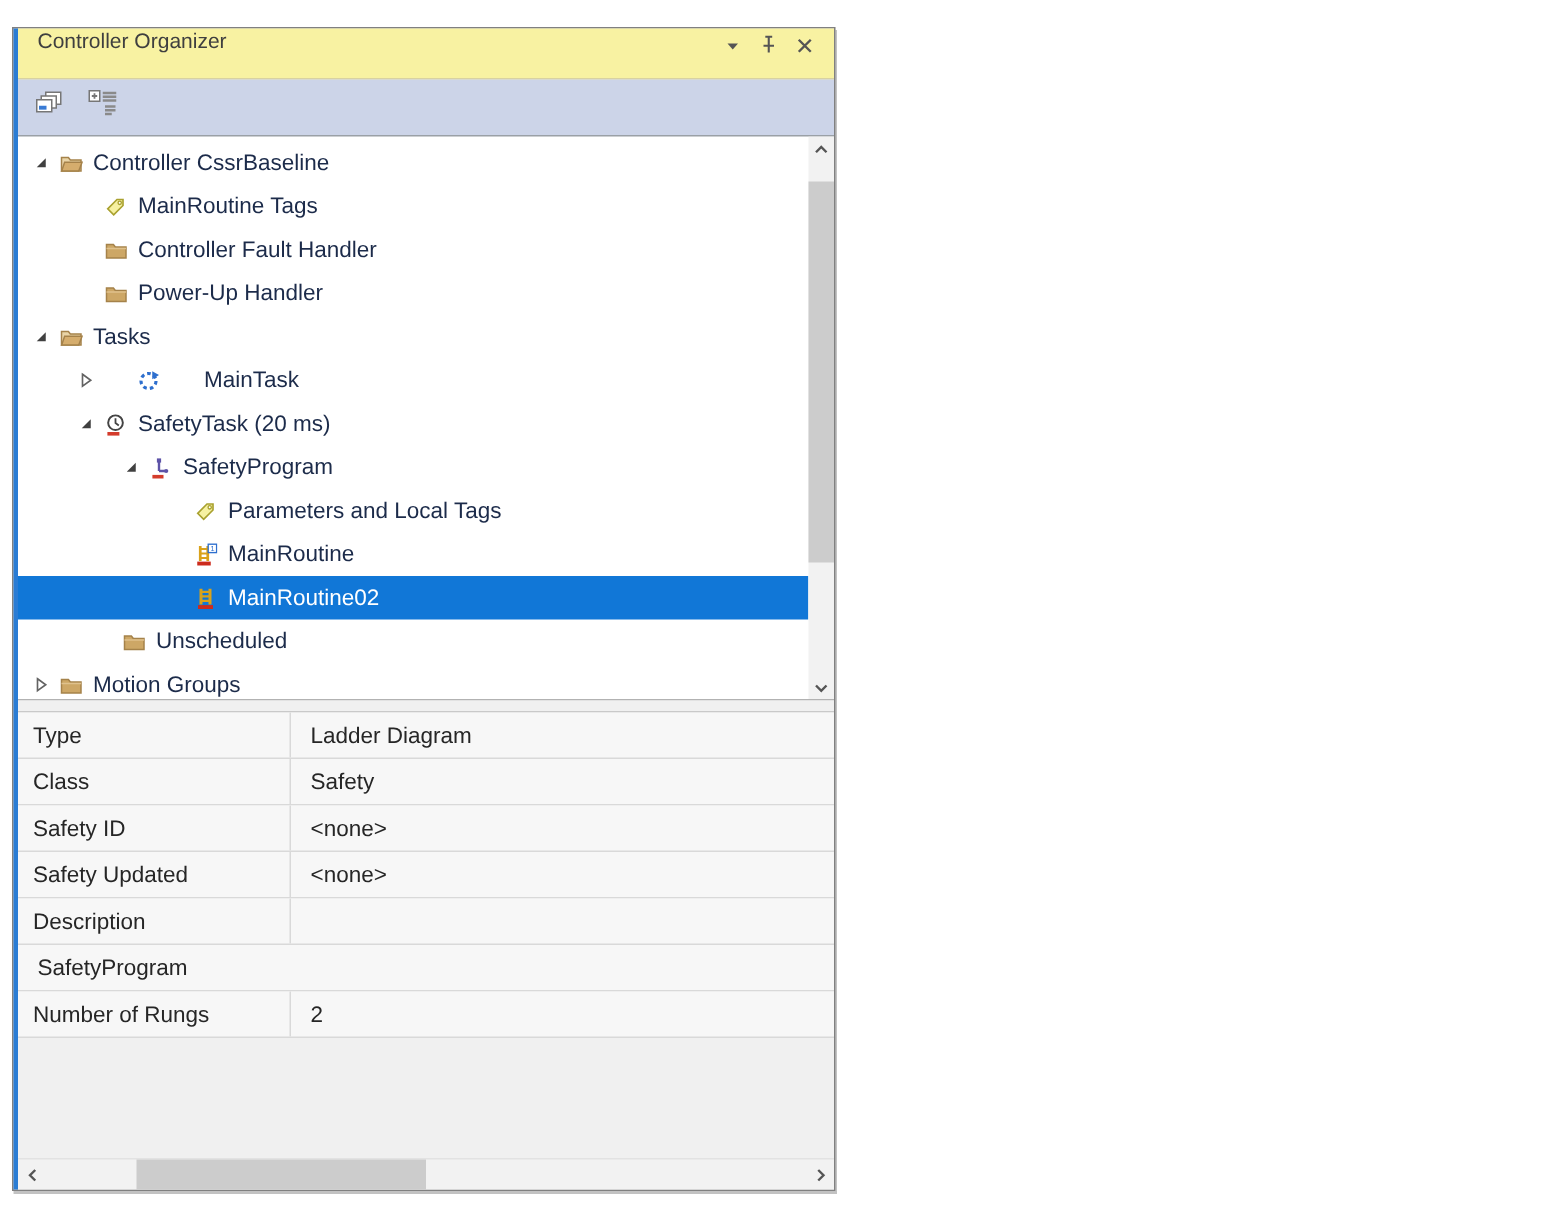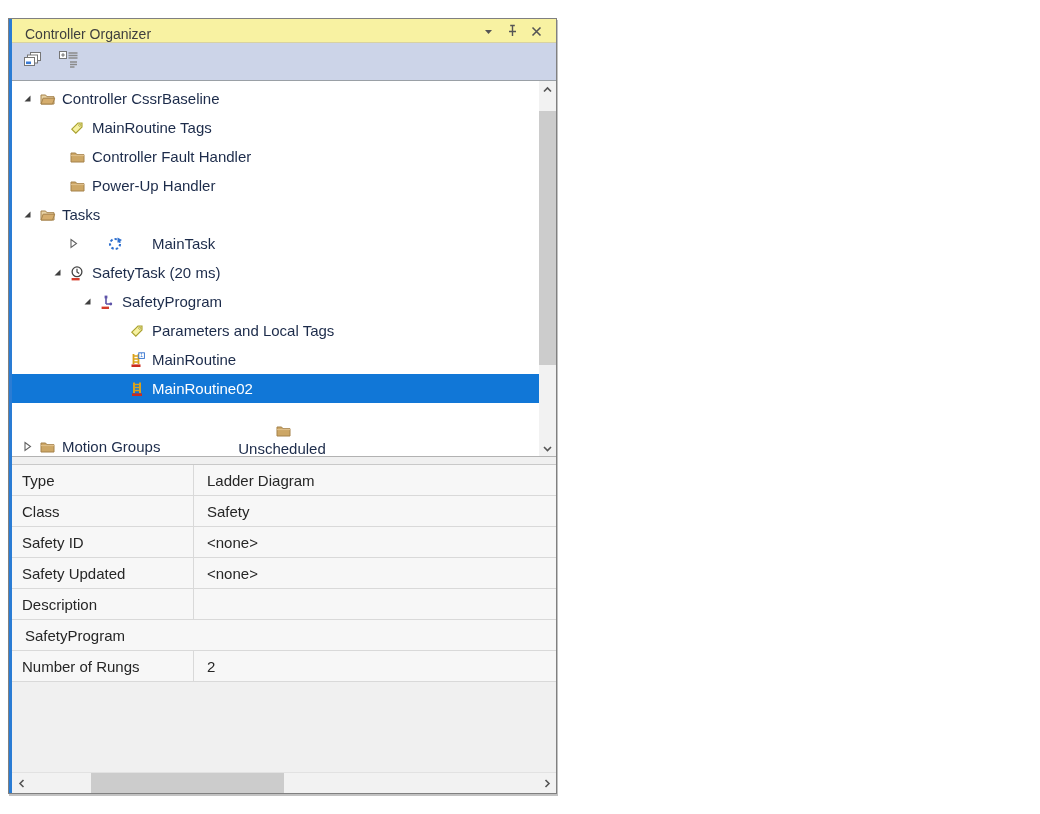--- a/index.html
+++ b/index.html
@@ -23,22 +23,22 @@
     position:absolute;left:8px;top:18px;width:549px;height:776px;
     background:var(--panel-bg);
     border:1px solid var(--border-dark);
     box-shadow:1px 2px 0 rgba(120,120,120,.45);
     display:flex;
   }
   .accent-strip{width:3px;background:var(--accent-strip);flex:none;}
   .panel-main{flex:1;display:flex;flex-direction:column;min-width:0;}
 
   
-  .titlebar{height:24px;flex:none;background:var(--titlebar-bg);
-    display:flex;align-items:flex-end;padding:0 8px 0 13px;border-bottom:1px solid #d8d2a2;}
+  .titlebar{height:34px;flex:none;background:var(--titlebar-bg);
+    display:flex;align-items:flex-start;padding:0 8px 0 13px;border-bottom:1px solid #d8d2a2;}
   .title-text{font-size:14px;color:#3f3f3f;flex:1;white-space:nowrap;}
   .tb-btn{width:24px;height:22px;display:flex;align-items:center;justify-content:center;flex:none;cursor:default;}
   .tb-btn svg{display:block;}
 
   
   .toolbar{height:37px;flex:none;background:var(--toolbar-bg);
     display:flex;align-items:center;padding-left:7px;gap:8px;}
   .tool-btn{width:28px;height:26px;display:flex;align-items:center;justify-content:center;}
 
   
@@ -182,21 +182,21 @@
               </svg>
             </span>
             <span class="ticon">
               <svg width="17" height="16" viewBox="0 0 16 16">
                 <path d="M1.5 4 h4.6 l1.3 1.7 h7.1 v7.3 h-13 z" fill="#e9d4a7" stroke="#a5824a"></path>
                 <path d="M3.6 7.2 h11.6 l-2.2 5.8 H1.6 z" fill="#d5ad6d" stroke="#a5824a"></path>
               </svg>
             </span>
             <span class="tlabel">Tasks</span>
           </div>
-          <div class="trow" style="padding-left: 52px; gap: 22px;">
+          <div class="trow" style="padding-left: 36px; gap: 22px;">
             <span class="expander">
               <svg width="11" height="11" viewBox="0 0 11 11">
                 <path d="M3 1.5 L8.5 5.5 L3 9.5 Z" fill="#fff" stroke="#636363" stroke-width="1.1"></path>
               </svg>
             </span>
             <span class="ticon">
               <svg width="16" height="16" viewBox="0 0 16 16">
                 <circle cx="8" cy="8" r="5" fill="none" stroke="#2e6fce" stroke-width="2.1" stroke-dasharray="2.4 2.1"></circle>
                 <path d="M10.5 1.5 L15 4 L10.5 6.8 Z" fill="#2e6fce"></path>
               </svg>
@@ -261,21 +261,21 @@
             <span class="expander"></span>
             <span class="ticon">
               <svg width="16" height="16" viewBox="0 0 16 16">
                 <path d="M5 1.5 V12 M11 1.5 V12" stroke="#d9a21b" stroke-width="2"></path>
                 <path d="M5 3.5 h6 M5 6.5 h6 M5 9.5 h6" stroke="#d9a21b" stroke-width="1.5"></path>
                 <rect x="3" y="12.4" width="10" height="2.6" fill="#cc2b1d"></rect>
               </svg>
             </span>
             <span class="tlabel">MainRoutine02</span>
           </div>
-          <div class="trow" style="padding-left: 16px; flex-direction: column;">
+          <div class="trow" style="padding-left: 48px;">
             <span class="expander"></span>
             <span class="ticon">
               <svg width="17" height="16" viewBox="0 0 16 16">
                 <path d="M1.5 4 h4.6 l1.3 1.7 h7.1 v7.3 h-13 z" fill="#cda766" stroke="#a5824a"></path>
                 <path d="M1.5 6.6 h13" stroke="#dfc18d" stroke-width="1"></path>
               </svg>
             </span>
             <span class="tlabel">Unscheduled</span>
           </div>
           <div class="trow" style="padding-left: 6px;">

